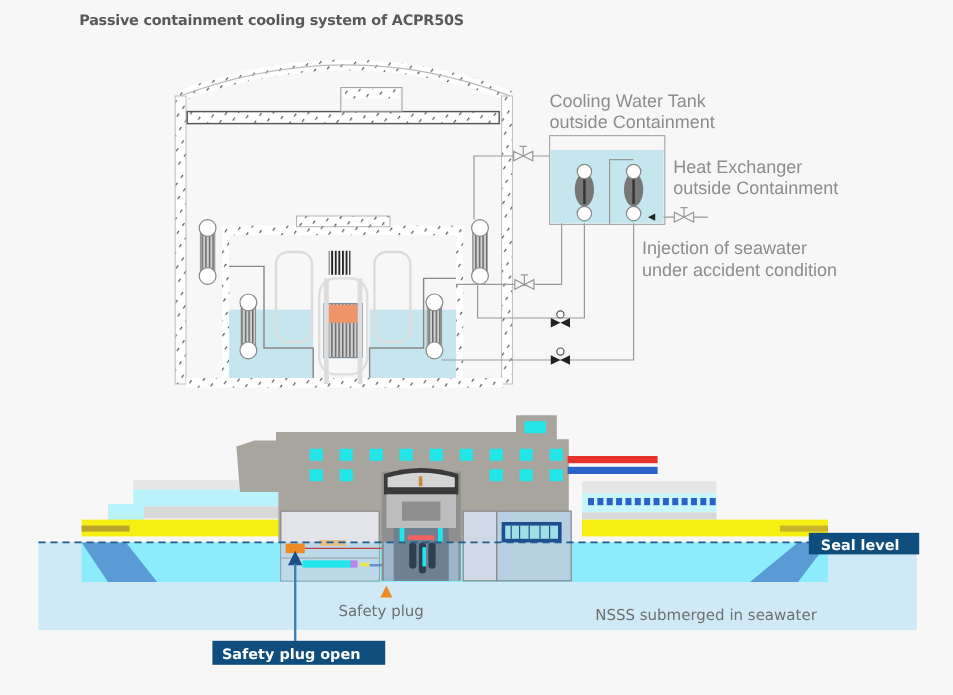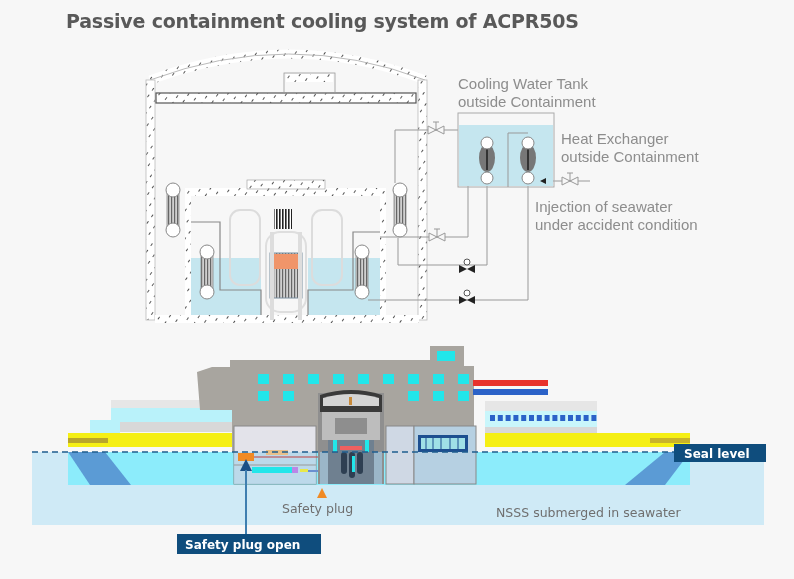--- a/index.html
+++ b/index.html
@@ -1,17 +1,17 @@
 <!DOCTYPE html>
 <html><head>
 <meta charset="utf-8">
 <style>
   html, body { margin: 0; padding: 0; background: #f7f7f7; }
   body { width: 794px; height: 579px; position: relative; overflow: hidden; font-family: "DejaVu Sans", sans-serif; }
-  #title { position: absolute; left: 66px; top: 10px; font-size: 19px; font-weight: bold; color: #595959; letter-spacing: -0.2px; white-space: nowrap; }
+  #title { position: absolute; left: 66px; top: 10px; font-size: 12px; font-weight: bold; color: #595959; letter-spacing: -0.2px; white-space: nowrap; }
   svg { position: absolute; left: 0; top: 0; }
   .lbl { font-family: "Liberation Sans", sans-serif; font-size: 15px; fill: #8d8d8d; }
   .lbl2 { font-family: "DejaVu Sans", sans-serif; font-size: 12.5px; fill: #6f6f6f; }
   .badge-txt { font-family: "DejaVu Sans", sans-serif; font-size: 12px; font-weight: bold; fill: #ffffff; }
 </style>
 </head>
 <body>
 
 <div id="title">Passive containment cooling system of ACPR50S</div>
 

